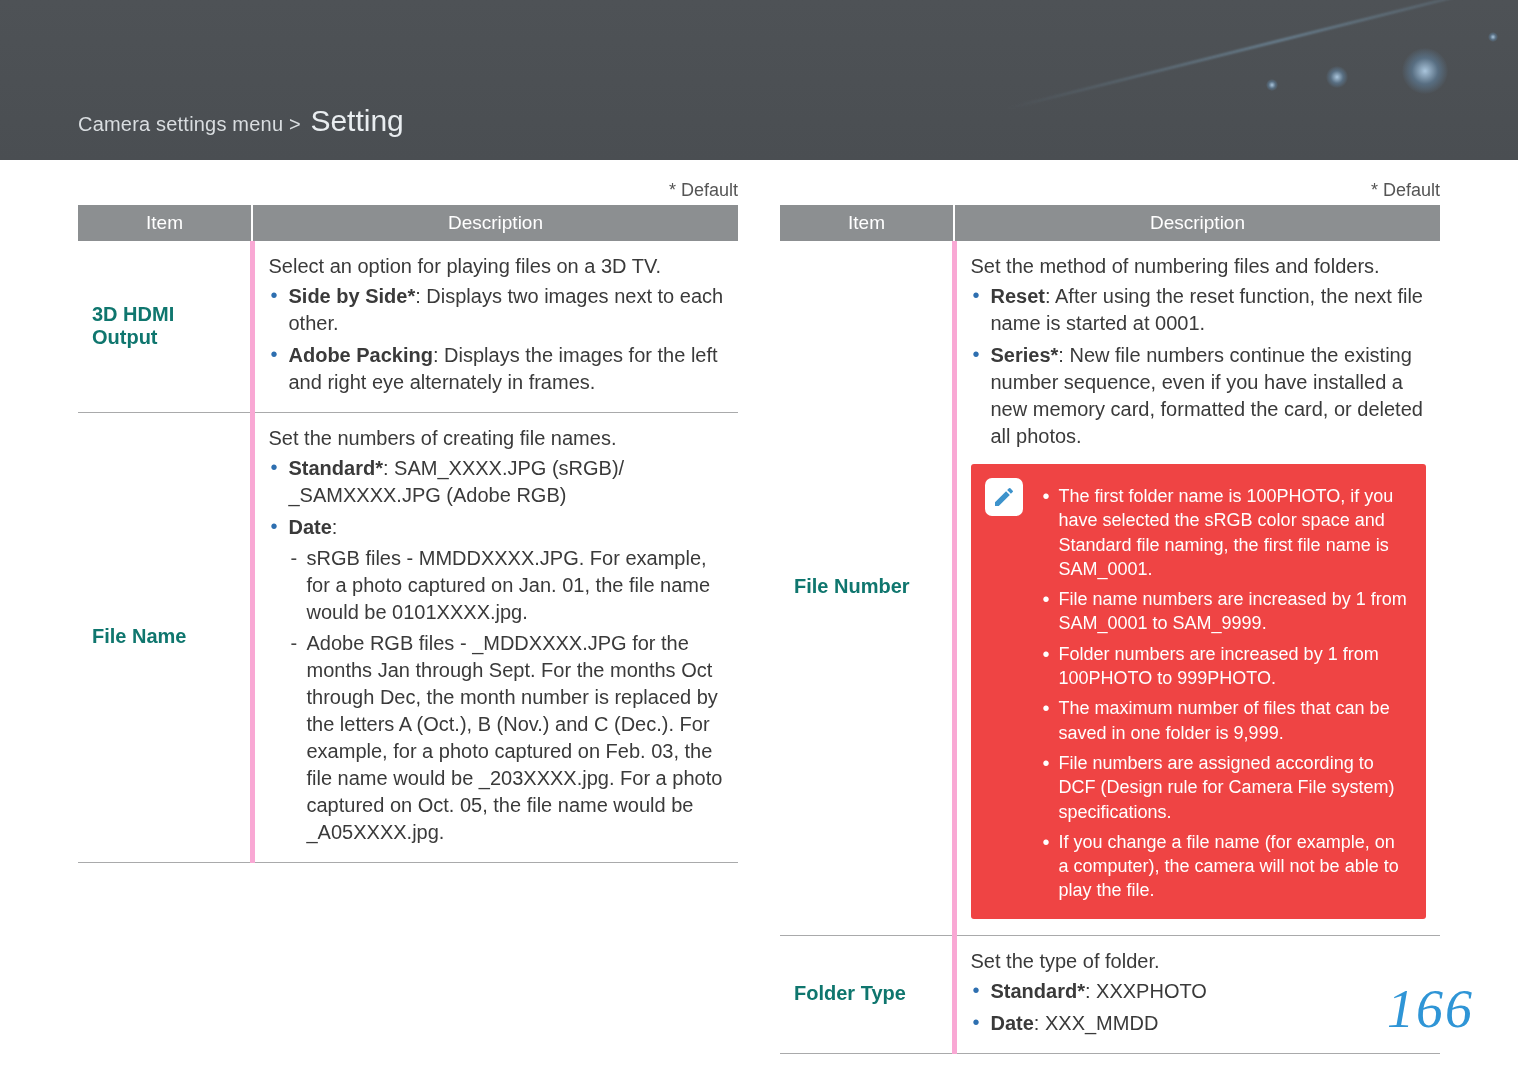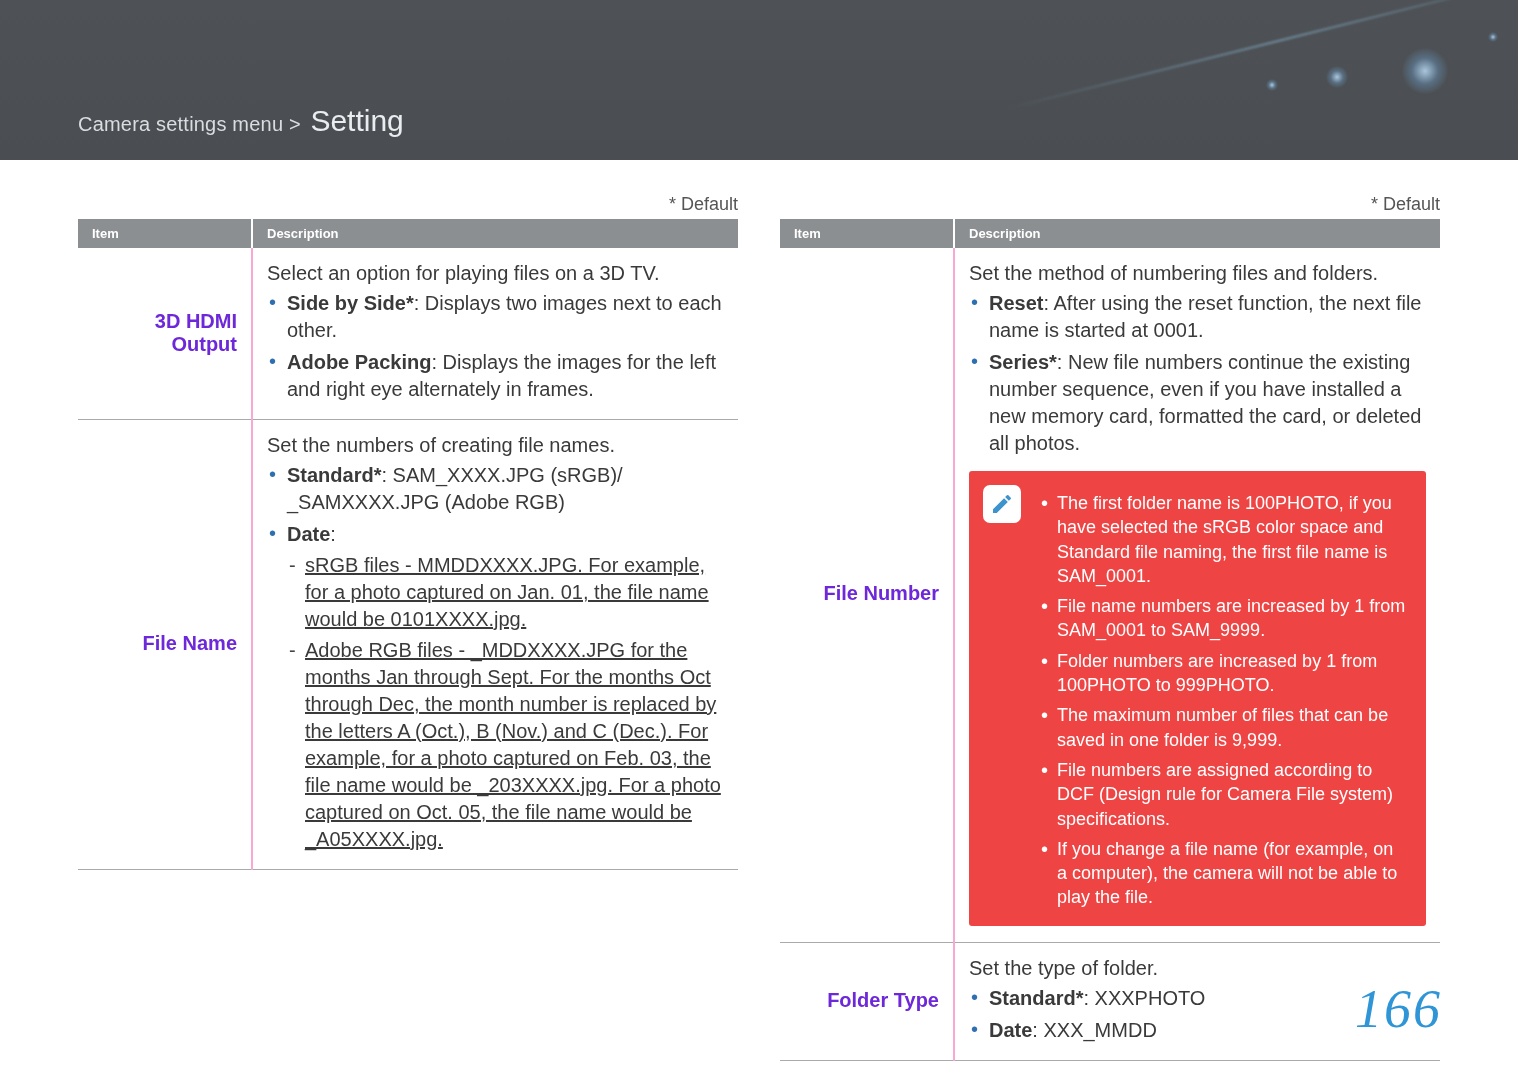--- a/index.html
+++ b/index.html
@@ -43,46 +43,46 @@
     transform: rotate(-14deg);
     filter: blur(1px);
   }
   .flare .dot { position:absolute; border-radius:50%; background: radial-gradient(circle, rgba(180,210,235,0.9) 0%, rgba(100,140,175,0.5) 40%, rgba(60,80,100,0) 72%); }
   .flare .d1 { width:46px; height:46px; right:110px; top:88px; }
   .flare .d2 { width:22px; height:22px; right:210px; top:106px; }
   .flare .d3 { width:12px; height:12px; right:280px; top:119px; }
   .flare .d4 { width:10px; height:10px; right:60px; top:72px; }
 
   
-  .columns { display:flex; padding: 34px 78px 0 78px; gap: 42px; }
+  .columns { display:flex; padding: 20px 78px 0 78px; gap: 42px; }
   .col { flex: 1 1 0; }
 
   .default-note { text-align: right; font-size: 18px; color: #555; margin-bottom: 4px; }
 
   table.spec { width: 100%; border-collapse: collapse; font-size: 20px; color:#3a3a3a; }
   table.spec thead th {
     background: #8c8f91;
     color: #fff;
-    font-weight: 700;
-    text-align: left;
+    font-weight: 400;
+    text-align: center;
     padding: 7px 14px;
-    font-size: 13px;
+    font-size: 19px;
   }
   table.spec thead th:first-child { width: 174px; border-right: 2px solid #ffffff; }
   table.spec thead th:last-child { }
   table.spec tbody td { vertical-align: middle; padding: 14px 14px 16px 14px; border-bottom: 1px solid #a9aaab; }
-  table.spec tbody td.item { font-weight: 700; color:#6d28d9; text-align:right; border-right: 2px solid #f9a8d4; }
+  table.spec tbody td.item { font-weight: 700; color:#0f766e; text-align:left; border-right: 5px solid #f9a8d4; }
   table.spec tbody tr:last-child td { border-bottom: 1px solid #a9aaab; }
 
   ul.bul { list-style: none; margin: 4px 0 0 0; }
   ul.bul > li { position: relative; padding-left: 20px; margin-top: 5px; line-height: 1.35; }
   ul.bul > li::before { content:"•"; position:absolute; left:2px; top:0; color:#2e6fb0; font-size:20px; line-height:1.2; }
 
   ul.dash { list-style:none; margin: 4px 0 0 0; }
-  ul.dash > li { position:relative; padding-left: 18px; margin-top:4px; line-height:1.35;text-decoration:underline; }
+  ul.dash > li { position:relative; padding-left: 18px; margin-top:4px; line-height:1.35; }
   ul.dash > li::before { content:"-"; position:absolute; left:2px; top:0; color:#444; }
 
   .b { font-weight:700; }
 
   .note-box {
     background: #ef4444;
     color: #ffffff;
     border-radius: 3px;
     margin-top: 14px;
     padding: 14px 18px 16px 70px;
@@ -96,21 +96,21 @@
     width:38px; height:38px;
     background:#ffffff;
     border-radius:7px;
     display:flex; align-items:center; justify-content:center;
   }
   .note-box ul.bul > li::before { color:#ffffff; }
   .note-box ul.bul > li { padding-left: 18px; margin-top: 6px; }
 
   .pagenum {
     position:absolute;
-    right: 76px;
+    right: 44px;
     bottom: 26px;
     font-size: 54px;
     font-style: italic;
     font-family: Georgia, "Times New Roman", serif;
     color:#2f95d6;
     letter-spacing: 2px;
   }
 </style>
 </head>
 <body>

